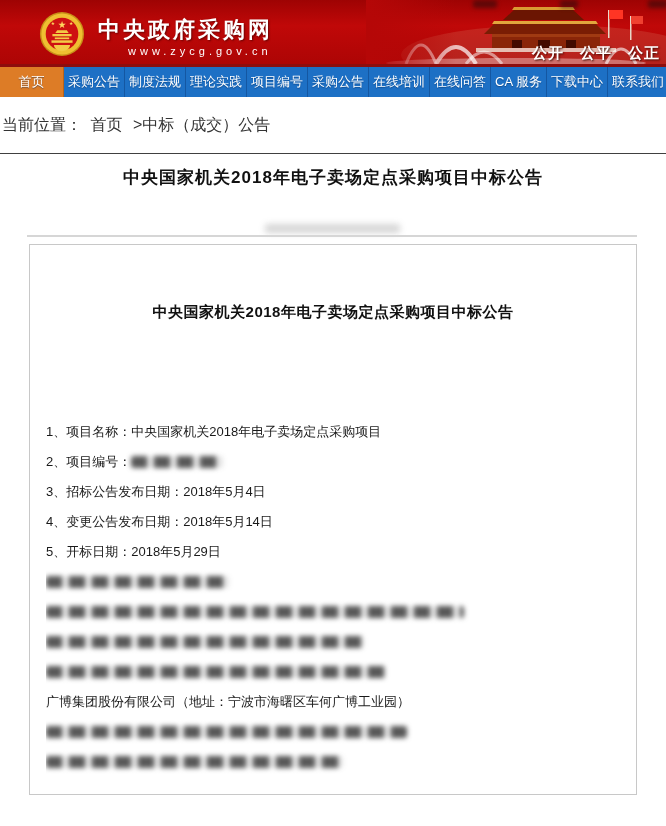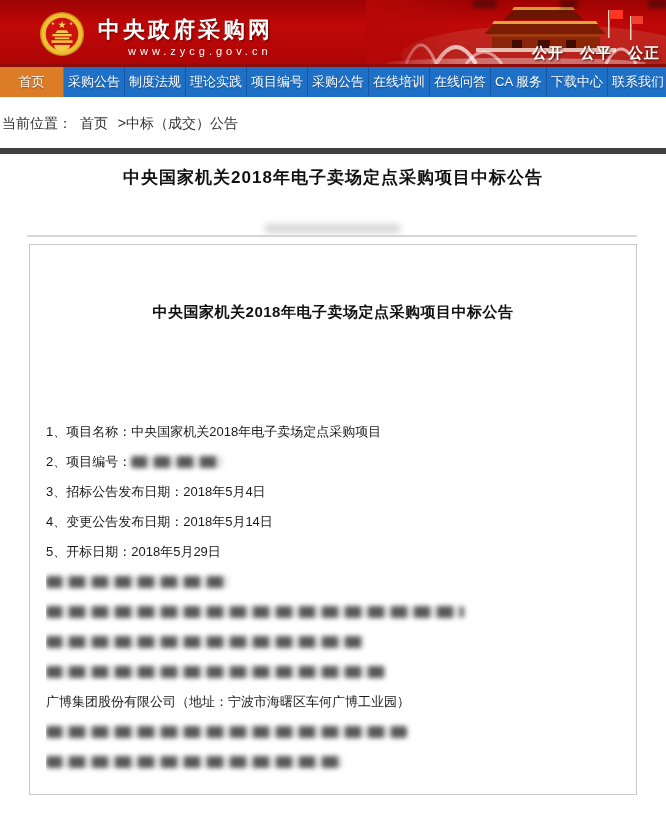--- a/index.html
+++ b/index.html
@@ -40,21 +40,21 @@
   .nav{position:absolute;top:67px;left:0;width:666px;height:30px;background:var(--nav-blue);display:flex;}
   .nav-item{
     flex:1 1 auto;display:flex;align-items:center;justify-content:center;
     color:#fff;font-size:13px;border-right:1px solid #1457a2;cursor:pointer;
     white-space:nowrap;padding:0 4px;text-shadow:0 1px 1px rgba(0,40,90,.5);
   }
   .nav-item.active{background:var(--nav-orange);flex:0 0 55px;border-right:1px solid #b96318;}
   
   .breadcrumb{
     position:absolute;top:97px;left:0;width:666px;height:57px;box-sizing:border-box;
-    border-bottom:6px solid #404040;font-size:14px;color:#333;padding:18px 0 0 2px;
+    border-bottom:1px solid #404040;font-size:16px;color:#333;padding:18px 0 0 2px;
   }
   .breadcrumb .crumb-home{cursor:pointer;margin-left:4px;}
   .breadcrumb .crumb-sep{margin-left:6px;}
   
   .page-title{
     position:absolute;top:166px;left:0;width:666px;text-align:center;
     font-size:17px;font-weight:bold;color:#111;letter-spacing:1px;
   }
   .meta-smudge{position:absolute;top:224px;left:265px;width:135px;height:9px;background:#9a9a9a;filter:blur(3px);opacity:.4;border-radius:2px;}
   .rule{position:absolute;top:235px;left:27px;width:610px;height:2px;background:#d6d6d6;}

